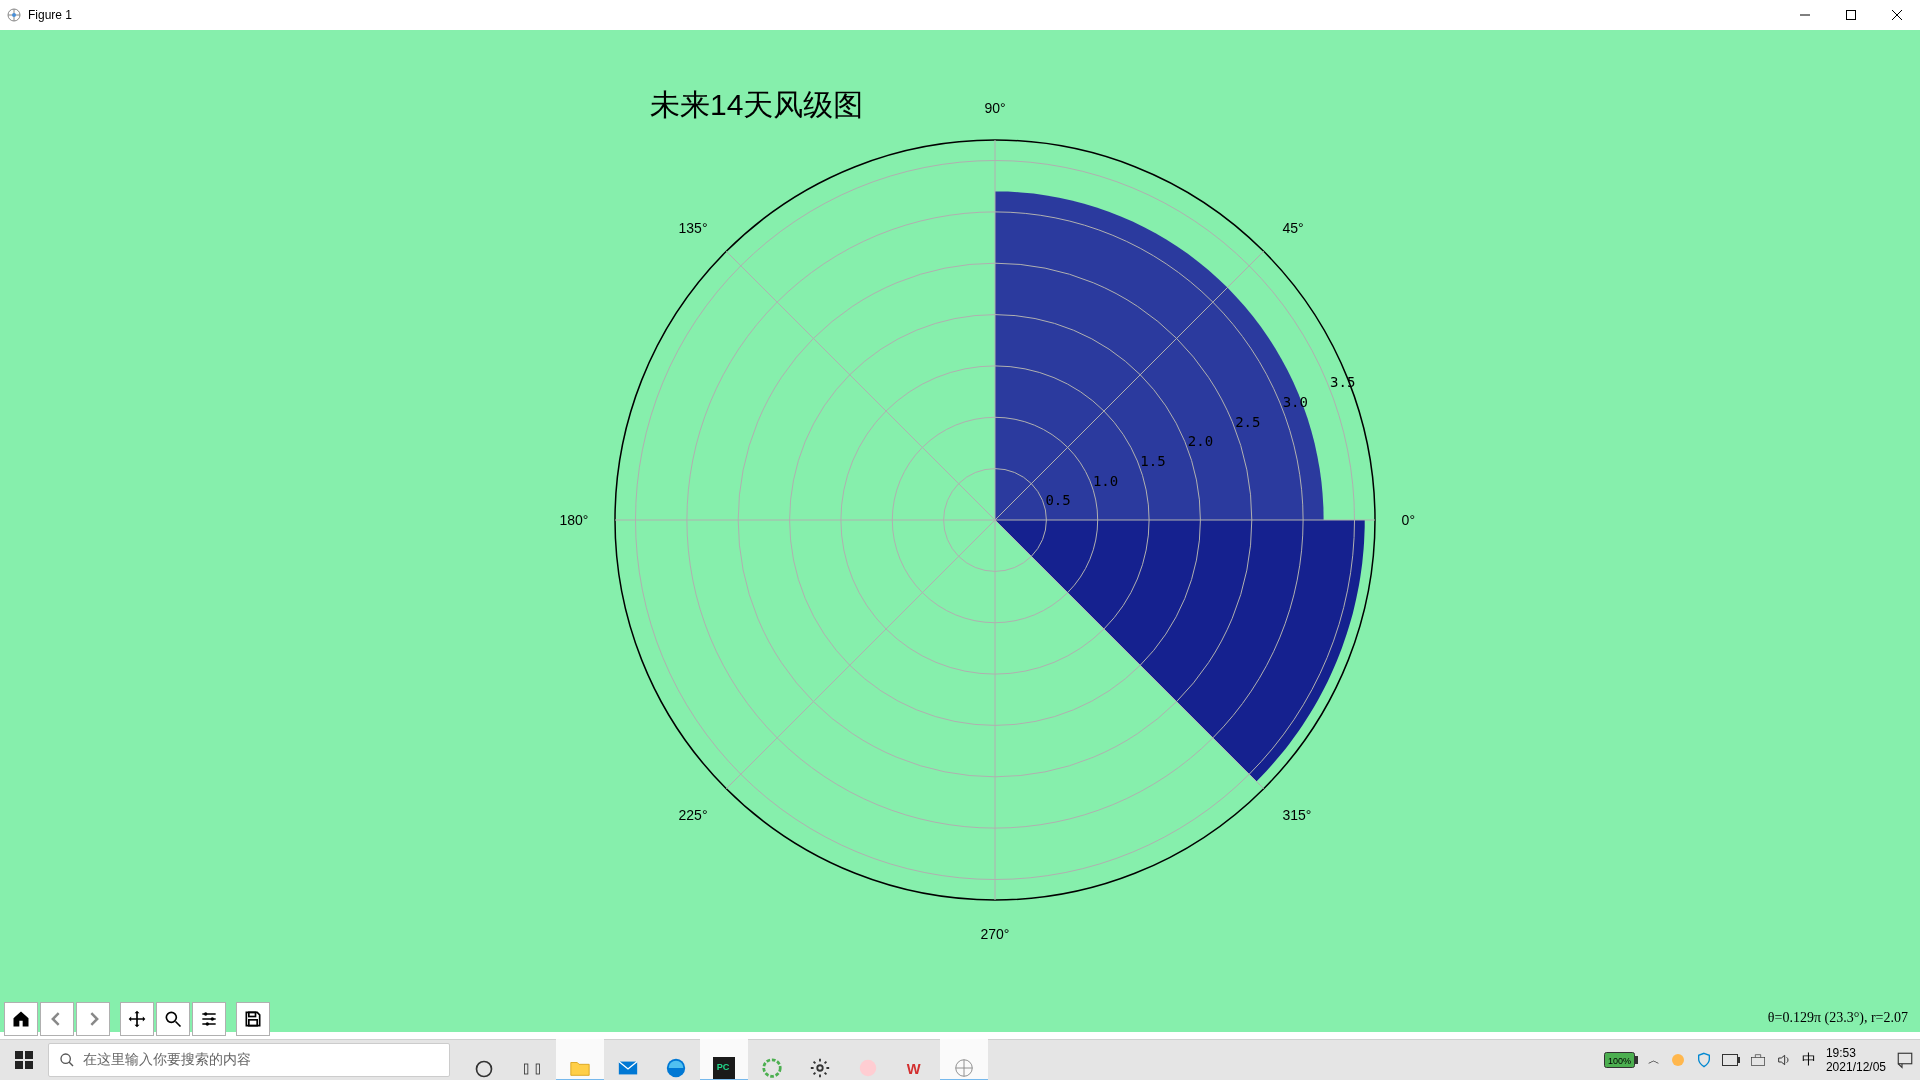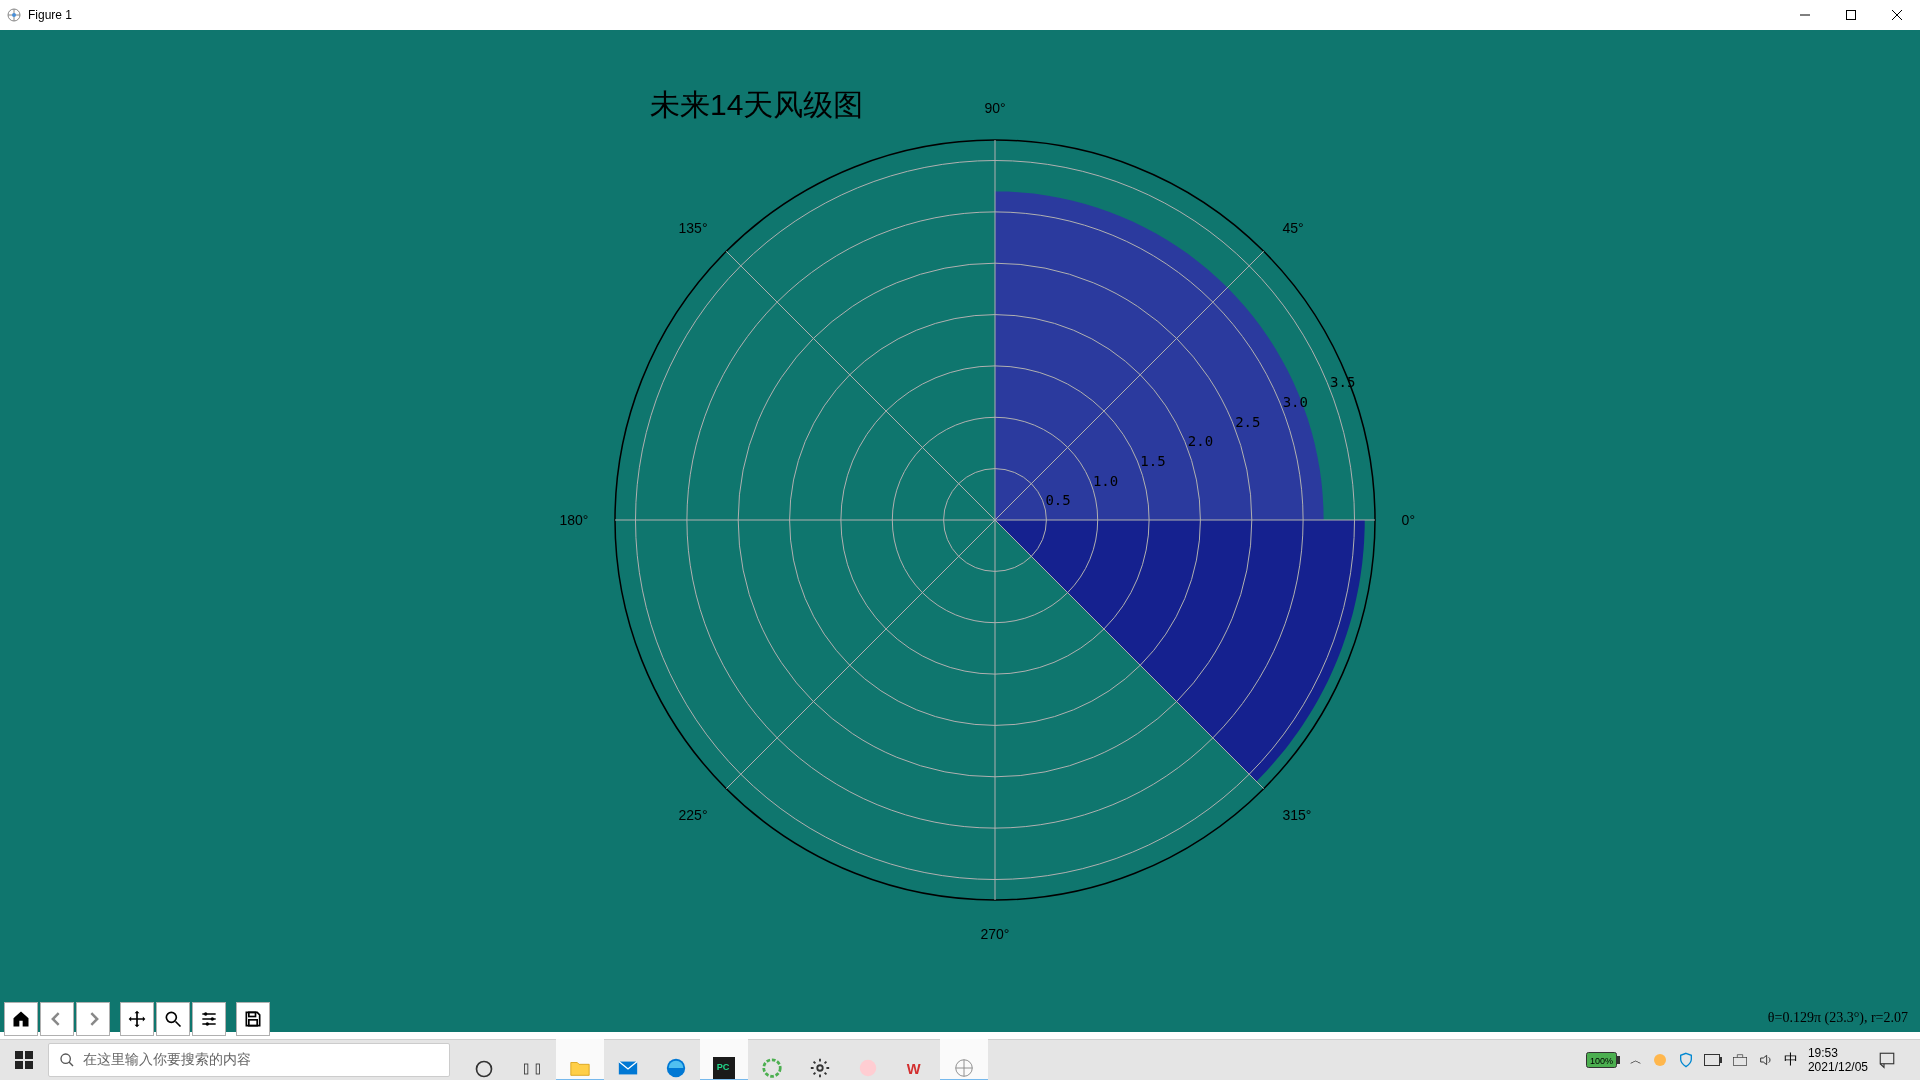--- a/index.html
+++ b/index.html
@@ -4,36 +4,36 @@
 <style>
   html,body{margin:0;padding:0;width:1920px;height:1080px;font-family:"Segoe UI",Arial,sans-serif;background:#fff;overflow:hidden;font-size:14px;color:#000}
   
   .titlebar{height:30px;display:flex;align-items:center;justify-content:space-between;padding:0 0 0 6px;background:#fff}
   .titlebar .left{display:flex;align-items:center;gap:6px}
   .titlebar .left .app-icon{width:16px;height:16px}
   .titlebar .left span{font-size:12px}
   .titlebar .btns{display:flex}
   .titlebar .btns div{width:46px;height:30px;display:flex;align-items:center;justify-content:center}
   
-  .figure{position:absolute;left:0;top:30px;right:0;bottom:48px;background:#0f766e}
+  .figure{position:absolute;left:0;top:30px;right:0;bottom:48px;background:#86efac}
   .figure .title{position:absolute;left:650px;top:55px;font-size:30px;font-family:"Microsoft YaHei","SimHei",sans-serif}
   .figure svg{position:absolute;left:0;top:0}
   .statusbar{position:absolute;right:12px;bottom:6px;font-family:Liberation Serif, serif;font-size:14px}
   
   .mpl-toolbar{position:absolute;left:4px;bottom:44px;display:flex;gap:2px}
   .mpl-toolbar .btn{width:32px;height:32px;border:1px solid #b0b0b0;background:#fff;display:flex;align-items:center;justify-content:center}
   .mpl-toolbar .sep{width:6px}
   
   .taskbar{position:absolute;left:0;right:0;bottom:0;height:40px;background:#e5e5e5;border-top:1px solid #d0d0d0;display:flex;align-items:center}
   .taskbar .start{width:48px;height:40px;display:flex;align-items:center;justify-content:center}
   .taskbar .search{height:32px;width:380px;background:#fff;border:1px solid #ccc;display:flex;align-items:center;gap:8px;padding:0 10px;font-size:14px;color:#666;border-radius:2px}
   .taskbar .apps{display:flex;margin-left:10px}
   .taskbar .apps .app{width:48px;height:40px;display:flex;align-items:flex-end;justify-content:center;border-bottom:2px solid transparent}
   .taskbar .apps .app.active{border-bottom:2px solid #76b9ed;background:#fafafa}
-  .taskbar .tray{margin-left:auto;display:flex;align-items:center;gap:10px;padding-right:24px;font-size:12px}
+  .taskbar .tray{margin-left:auto;display:flex;align-items:center;gap:10px;padding-right:6px;font-size:12px}
   .taskbar .tray .clock{text-align:left;line-height:14px;font-size:12px}
   .ticklabel{font-family:"DejaVu Sans Mono","Consolas",monospace;font-size:14px}
   .thetalabel{font-family:Arial;font-size:14px}
 </style>
 </head>
 <body>
 
 <div class="titlebar">
   <div class="left">
     <svg class="app-icon" viewBox="0 0 16 16">

